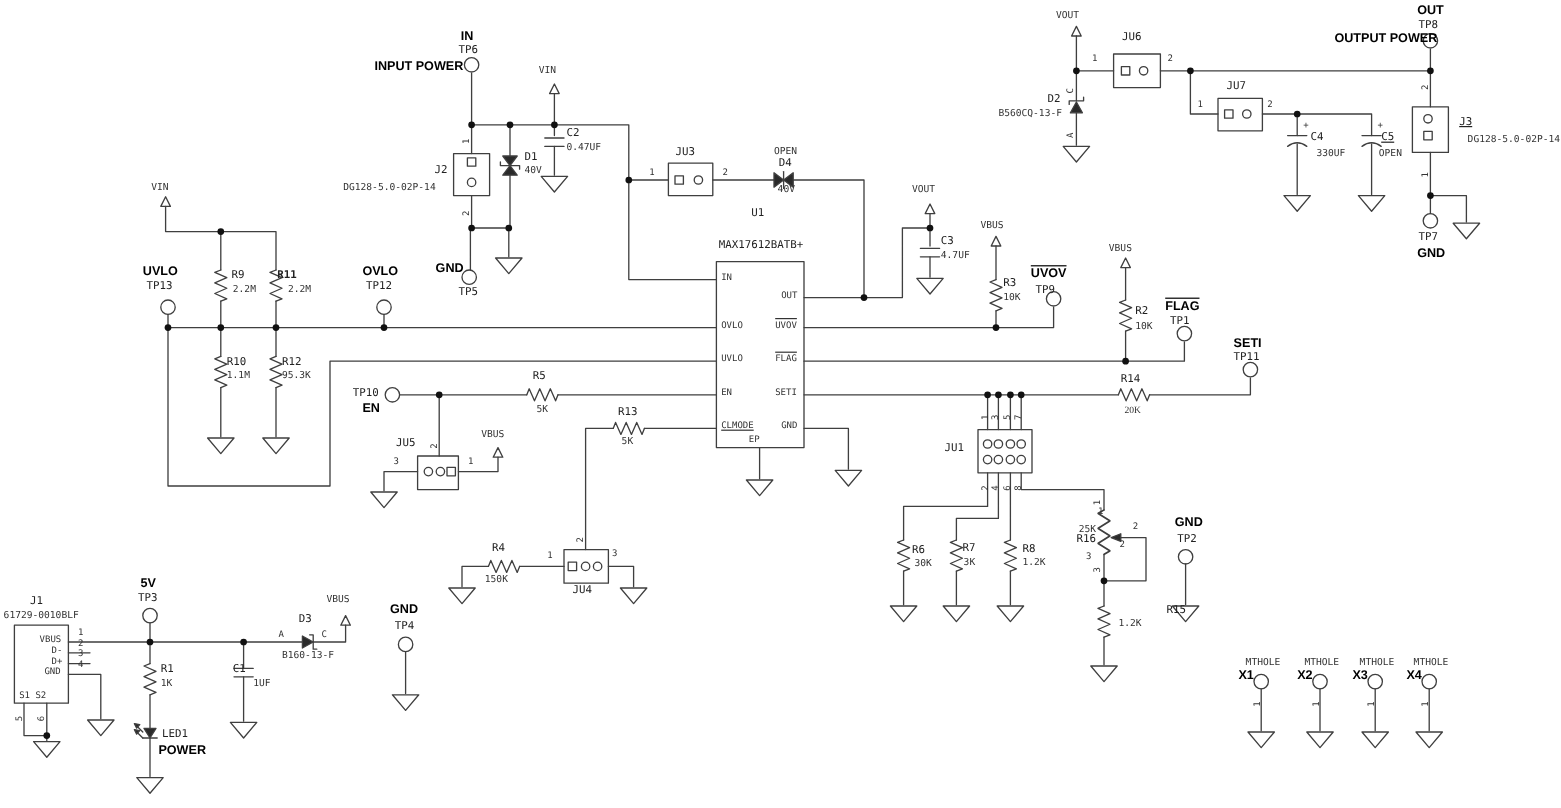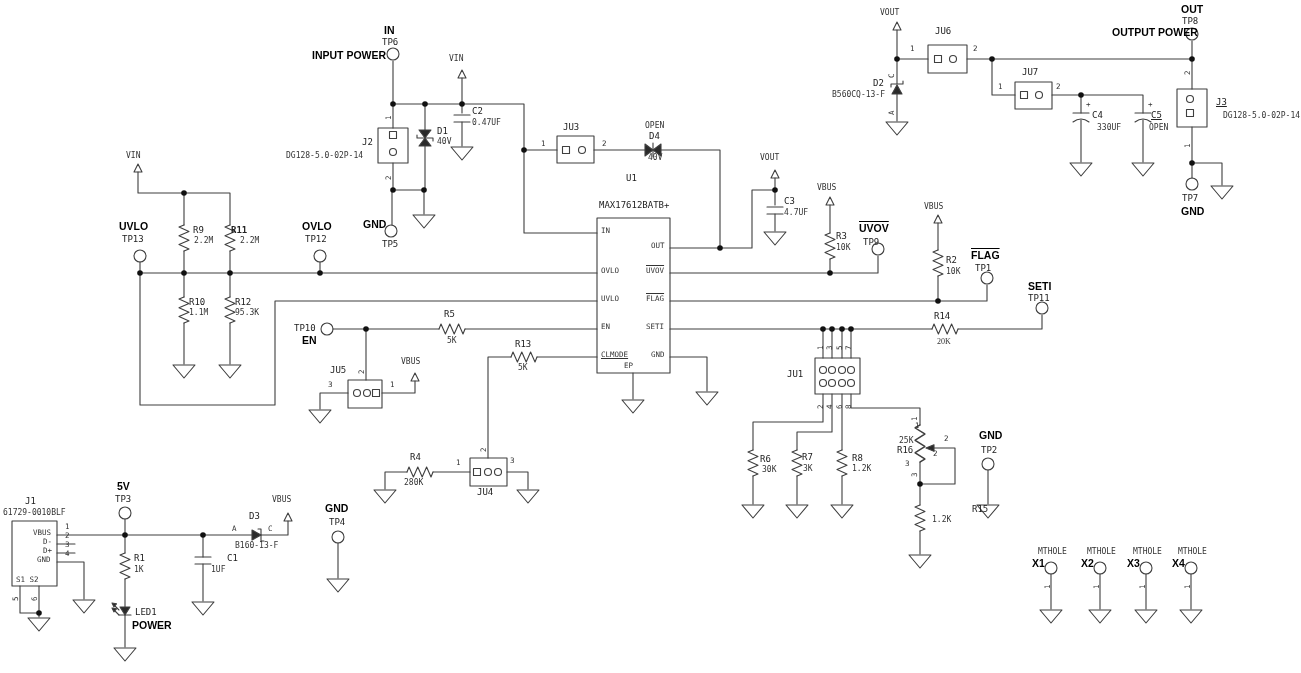--- a/index.html
+++ b/index.html
@@ -334,21 +334,21 @@
       <div class="lbl ref" style="left: 444px; top: 310px;">R5</div>
       <div class="lbl val" style="left: 447px; top: 337px;">5K</div>
       <div class="lbl ref" style="left: 330px; top: 366px;">JU5</div>
       <div class="lbl rpin" style="left: 358px; top: 374px;">2</div>
       <div class="lbl pin" style="left: 328px; top: 381px;">3</div>
       <div class="lbl pin" style="left: 390px; top: 381px;">1</div>
       <div class="lbl val" style="left: 401px; top: 358px;">VBUS</div>
       <div class="lbl ref" style="left: 515px; top: 340px;">R13</div>
       <div class="lbl val" style="left: 518px; top: 364px;">5K</div>
       <div class="lbl ref" style="left: 410px; top: 453px;">R4</div>
-      <div class="lbl val" style="left: 404px; top: 479px;">280K</div>
+      <div class="lbl val" style="left: 404px; top: 479px;">150K</div>
       <div class="lbl pin" style="left: 456px; top: 459px;">1</div>
       <div class="lbl rpin" style="left: 480px; top: 452px;">2</div>
       <div class="lbl pin" style="left: 510px; top: 457px;">3</div>
       <div class="lbl ref" style="left: 477px; top: 488px;">JU4</div>
       <div class="lbl val" style="left: 760px; top: 154px;">VOUT</div>
       <div class="lbl ref" style="left: 784px; top: 197px;">C3</div>
       <div class="lbl val" style="left: 784px; top: 209px;">4.7UF</div>
       <div class="lbl val" style="left: 817px; top: 184px;">VBUS</div>
       <div class="lbl ref" style="left: 836px; top: 232px;">R3</div>
       <div class="lbl val" style="left: 836px; top: 244px;">10K</div>
@@ -428,21 +428,21 @@
       <div class="lbl pin" style="left: 65px; top: 550px;">4</div>
       <div class="lbl pin" style="left: 16px; top: 576px;">S1 S2</div>
       <div class="lbl rpin" style="left: 12px; top: 601px;">5</div>
       <div class="lbl rpin" style="left: 31px; top: 601px;">6</div>
       <div class="lbl net" style="left: 117px; top: 481px;">5V</div>
       <div class="lbl ref" style="left: 115px; top: 495px;">TP3</div>
       <div class="lbl ref" style="left: 134px; top: 554px;">R1</div>
       <div class="lbl val" style="left: 134px; top: 566px;">1K</div>
       <div class="lbl ref" style="left: 135px; top: 608px;">LED1</div>
       <div class="lbl net" style="left: 132px; top: 620px;">POWER</div>
-      <div class="lbl ref" style="left: 227px; top: 554px;">C1</div>
+      <div class="lbl ref" style="left: 194px; top: 554px;">C1</div>
       <div class="lbl val" style="left: 211px; top: 566px;">1UF</div>
       <div class="lbl ref" style="left: 249px; top: 512px;">D3</div>
       <div class="lbl pin" style="left: 232px; top: 525px;">A</div>
       <div class="lbl pin" style="left: 268px; top: 525px;">C</div>
       <div class="lbl val" style="left: 235px; top: 542px;">B160-13-F</div>
       <div class="lbl val" style="left: 272px; top: 496px;">VBUS</div>
       <div class="lbl net" style="left: 325px; top: 503px;">GND</div>
       <div class="lbl ref" style="left: 329px; top: 518px;">TP4</div>
       <div class="lbl val" style="left: 1038px; top: 548px;">MTHOLE</div>
       <div class="lbl net" style="left: 1032px; top: 558px;">X1</div>

